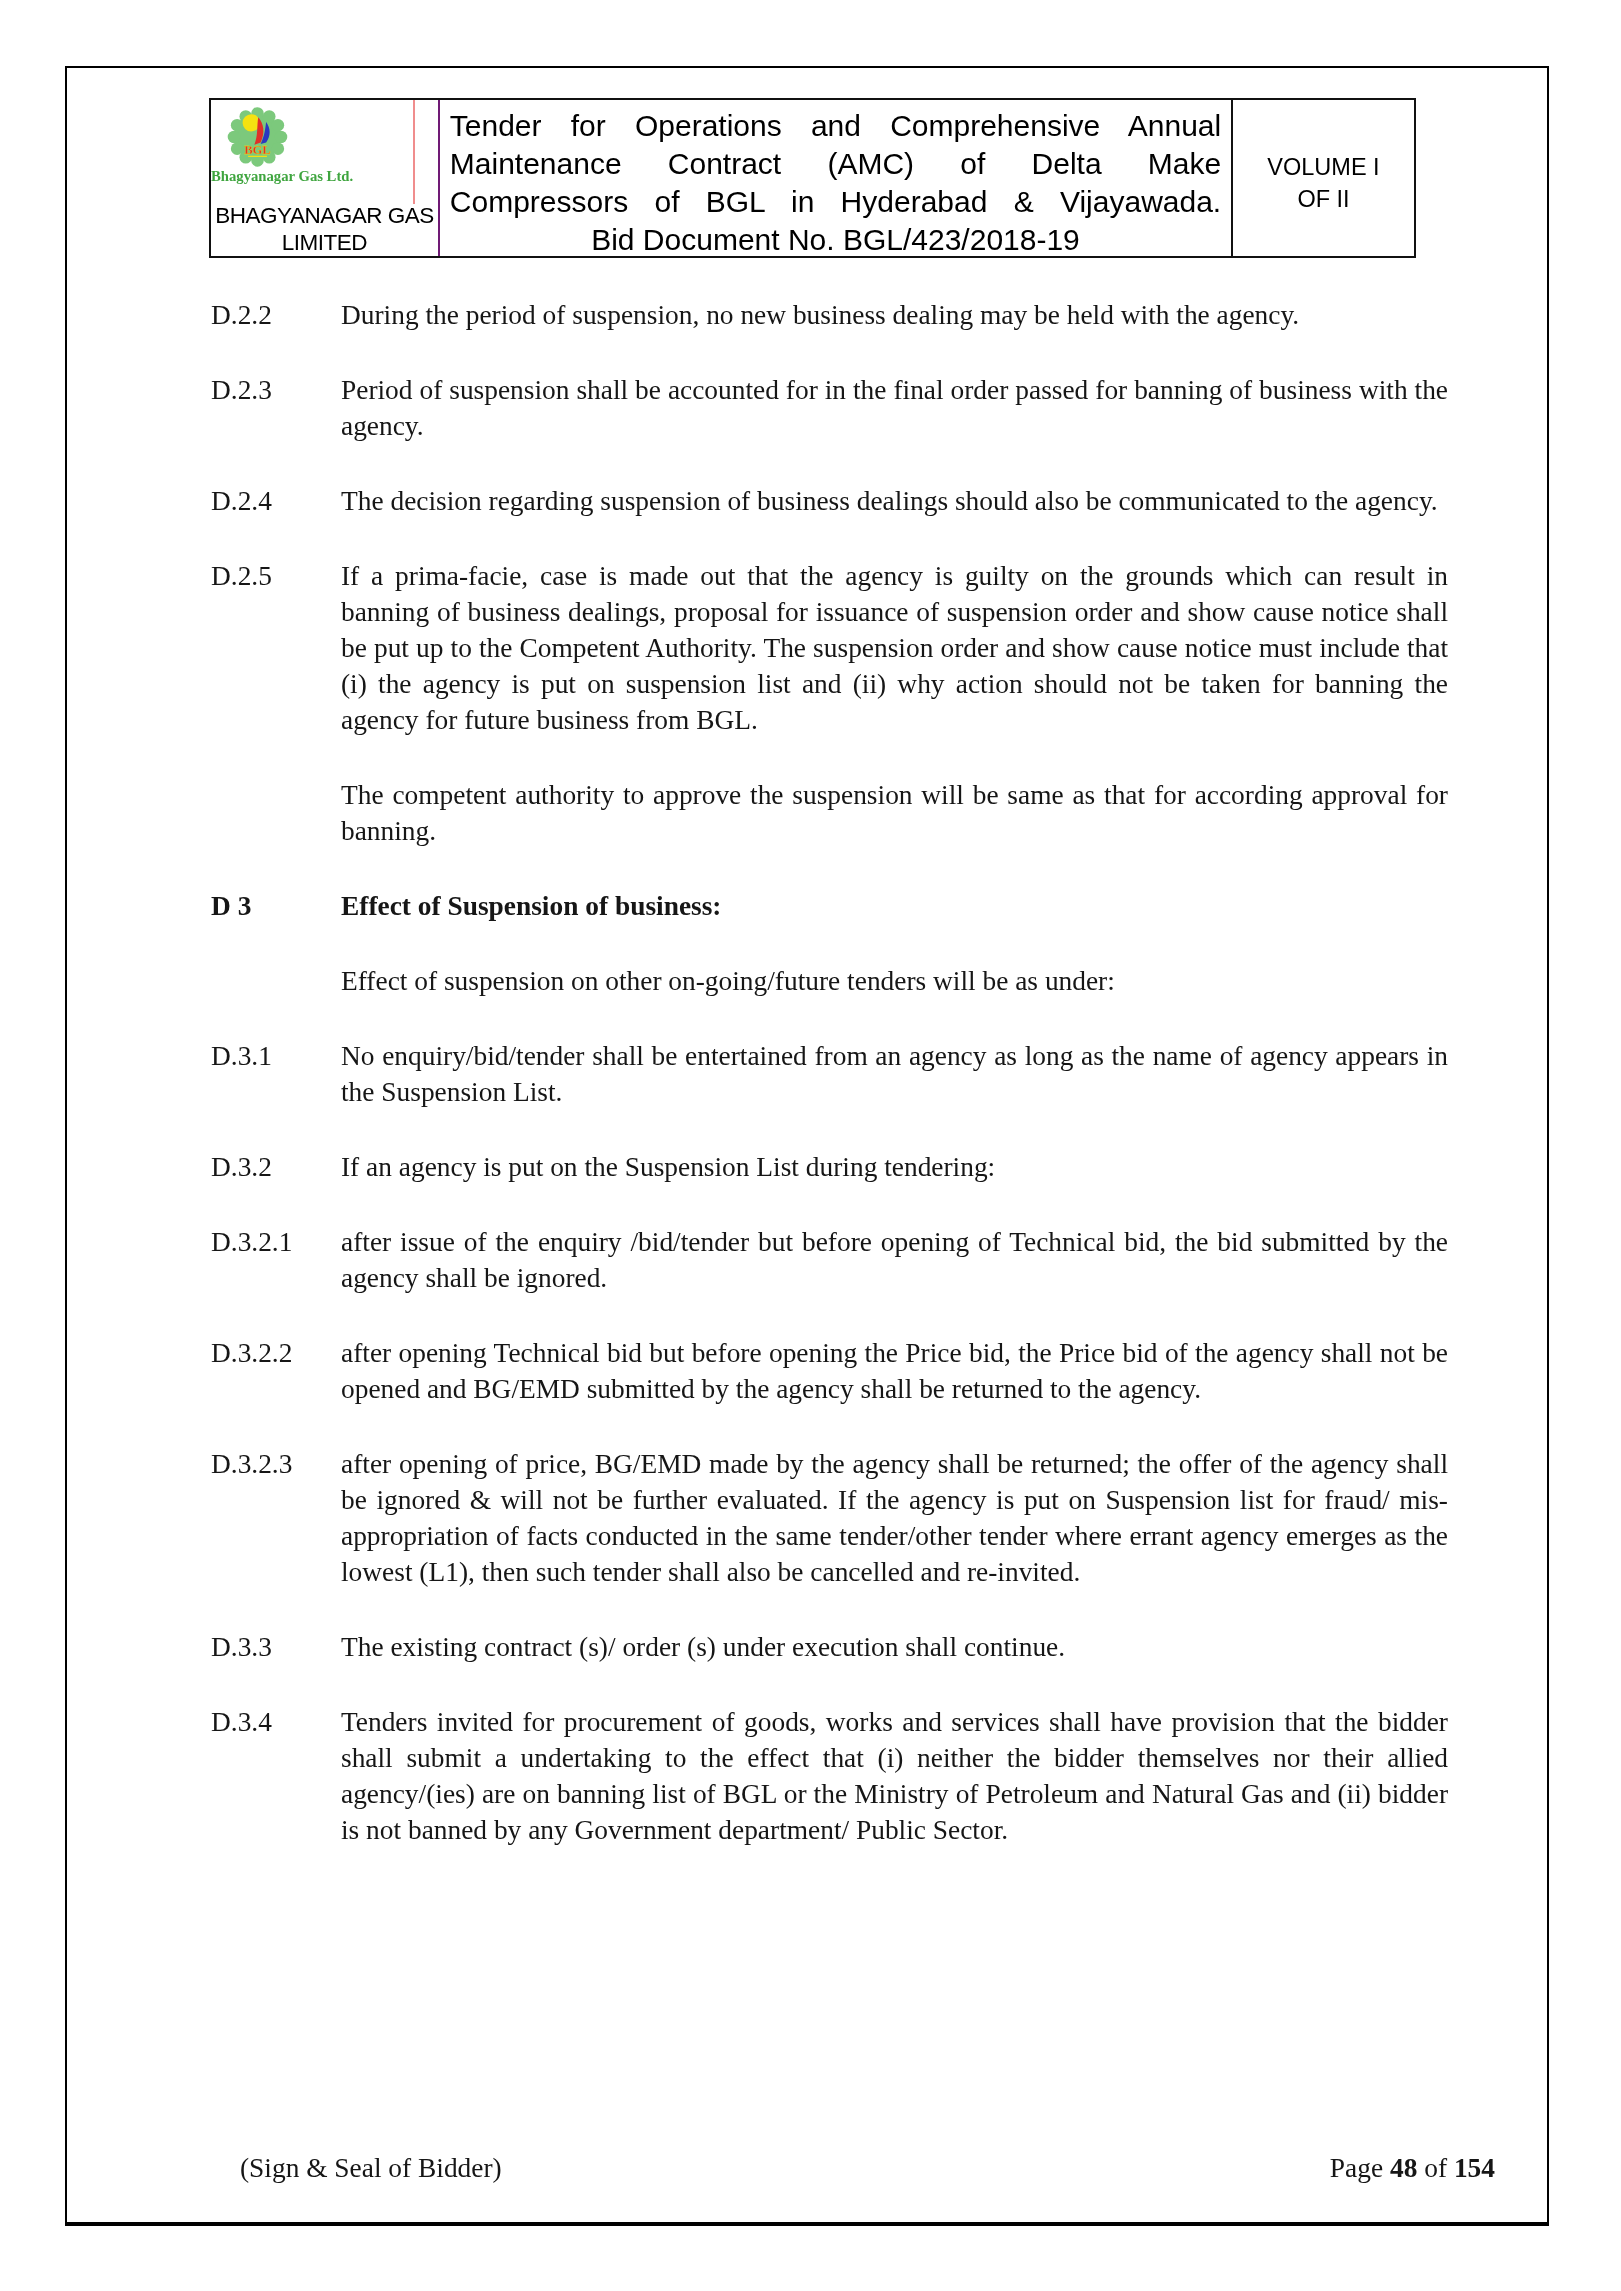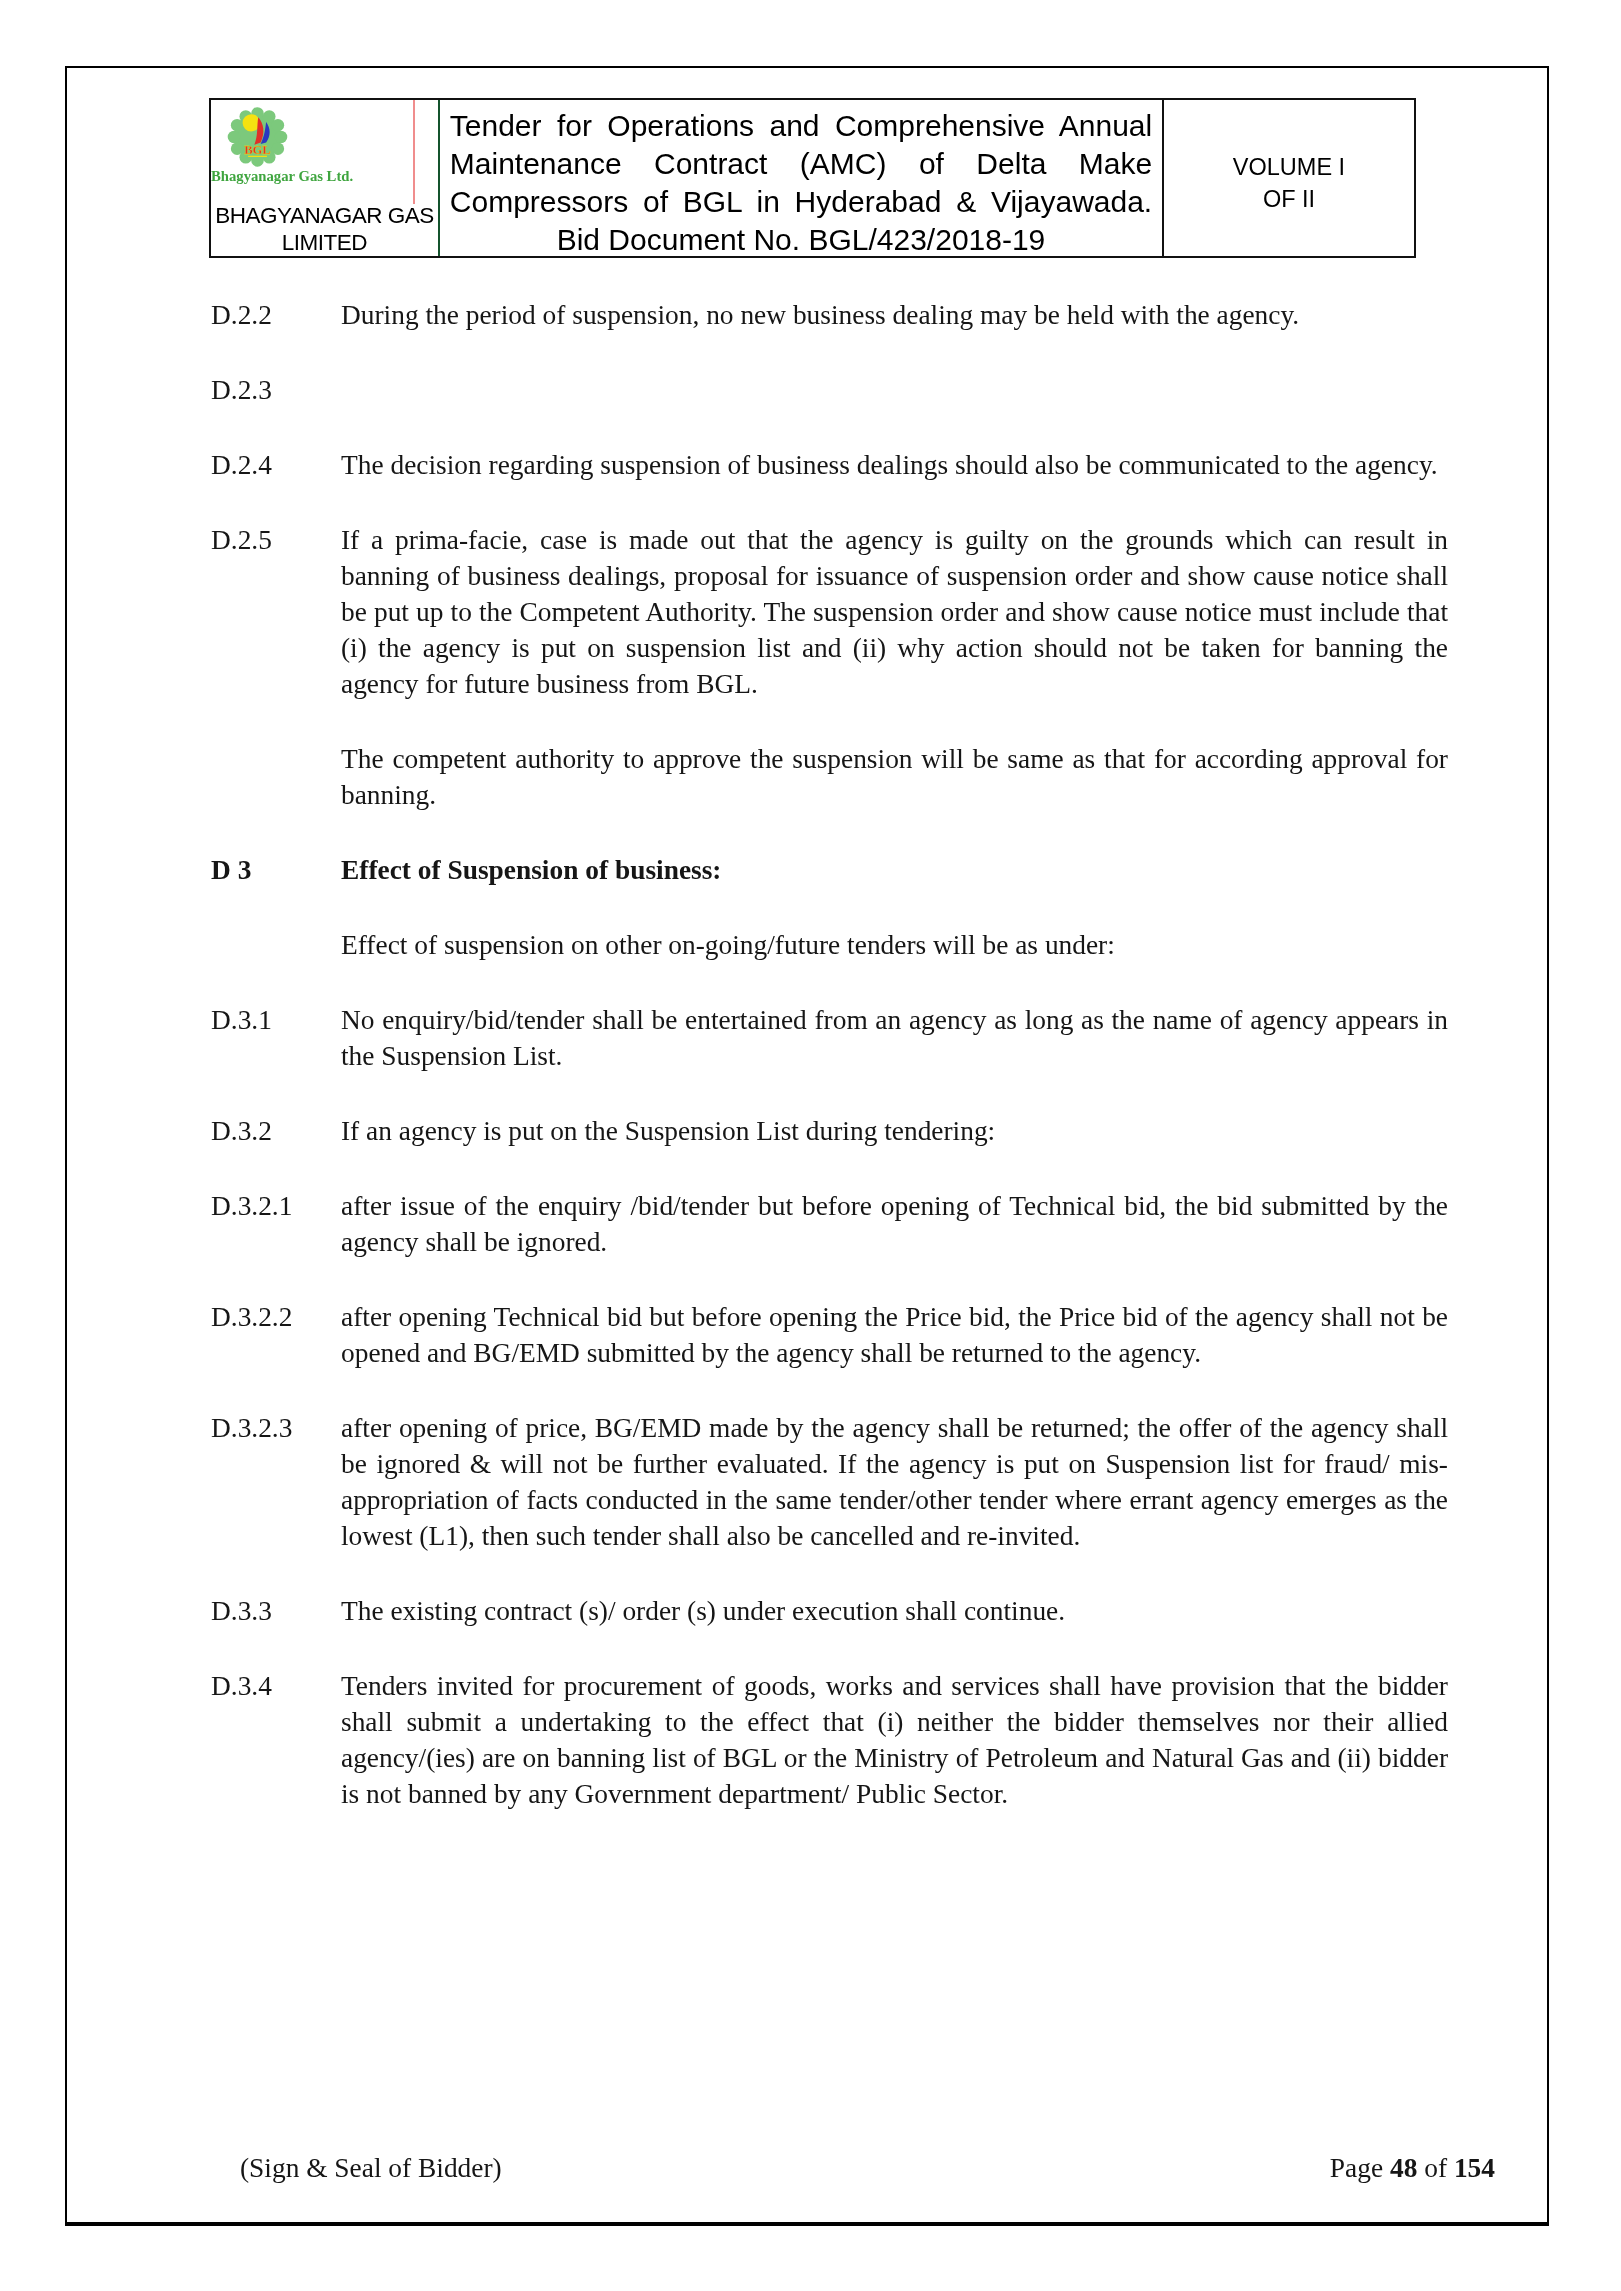--- a/index.html
+++ b/index.html
@@ -28,21 +28,21 @@
   }
   .logo-caption {
     font-family:"Liberation Serif", serif; font-weight:bold;
     font-size:14.7px; color:#3fa53f; line-height:15.7px; margin-top:-2px;
   }
   .company-name {
     font-size:22.5px; line-height:26.5px; text-align:center; color:#000;
     letter-spacing:-0.5px; margin-top:18px;
   }
   .cell-title {
-    width:726px; border-left:2px solid #14532d; border-right:2px solid #111;
+    width:795px; border-left:2px solid #701a75; border-right:2px solid #111;
     padding:6.9px 9.8px 0 9.8px; font-size:30px; line-height:38px; color:#000;
   }
   .title-line { text-align:justify; text-align-last:justify; white-space:normal; }
   .title-line.centered { text-align:right; text-align-last:center; }
   .cell-volume {
     flex:1; display:flex; flex-direction:column; align-items:center;
     justify-content:center; font-size:23.5px; line-height:32px; color:#000;
     padding-top:9.8px;
   }
   
@@ -110,20 +110,21 @@
   </div>
 
   <div class="clauses" id="clauses-container">
     <div class="clause-row">
       <span class="clause-label">D.2.2</span>
       <div class="clause-text">During the period of suspension, no new business dealing may be held with the agency.</div>
     </div>
 
     <div class="clause-row">
       <span class="clause-label">D.2.3</span>
+      <div class="clause-text">Period of suspension shall be accounted for in the final order passed for banning of business with the agency.</div>
     </div>
 
     <div class="clause-row">
       <span class="clause-label">D.2.4</span>
       <div class="clause-text">The decision regarding suspension of business dealings should also be communicated to the agency.</div>
     </div>
 
     <div class="clause-row">
       <span class="clause-label">D.2.5</span>
       <div class="clause-text">If a prima-facie, case is made out that the agency is guilty on the grounds which can result in banning of business dealings, proposal for issuance of suspension order and show cause notice shall be put up to the Competent Authority.  The suspension order and show cause notice must include that (i) the agency is put on suspension list and (ii) why action should not be taken for banning the agency for future business from BGL.</div>

